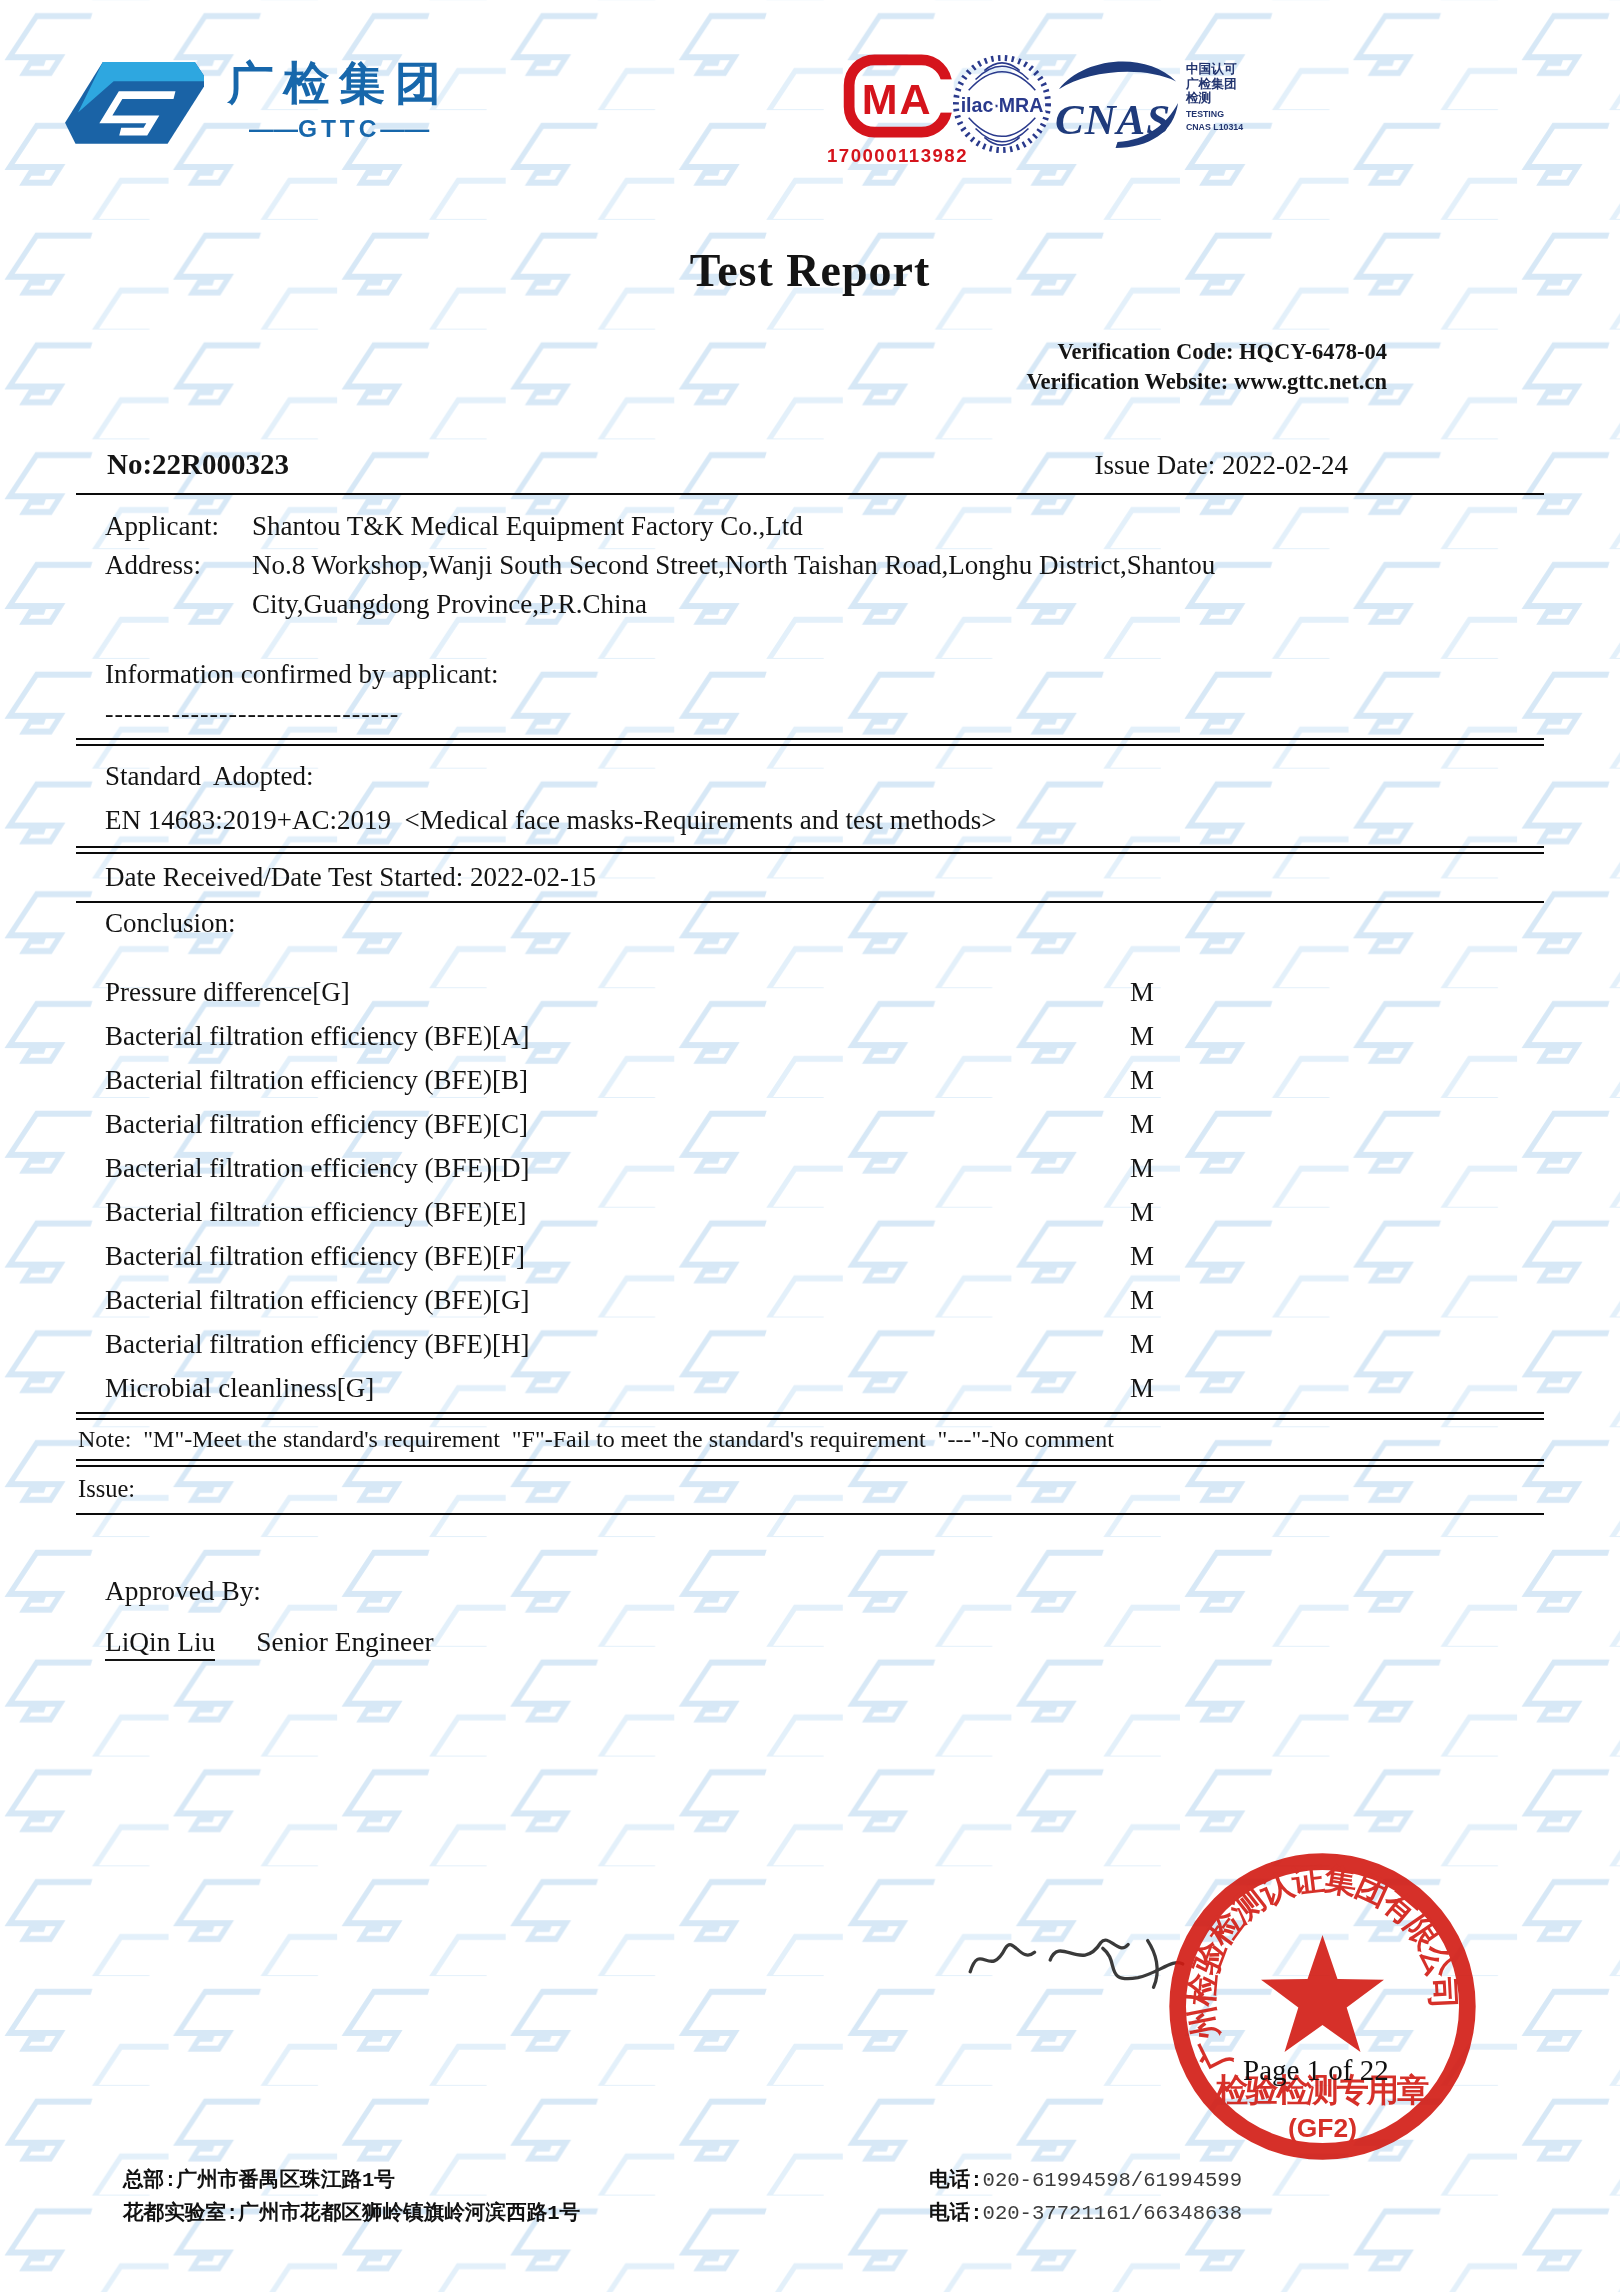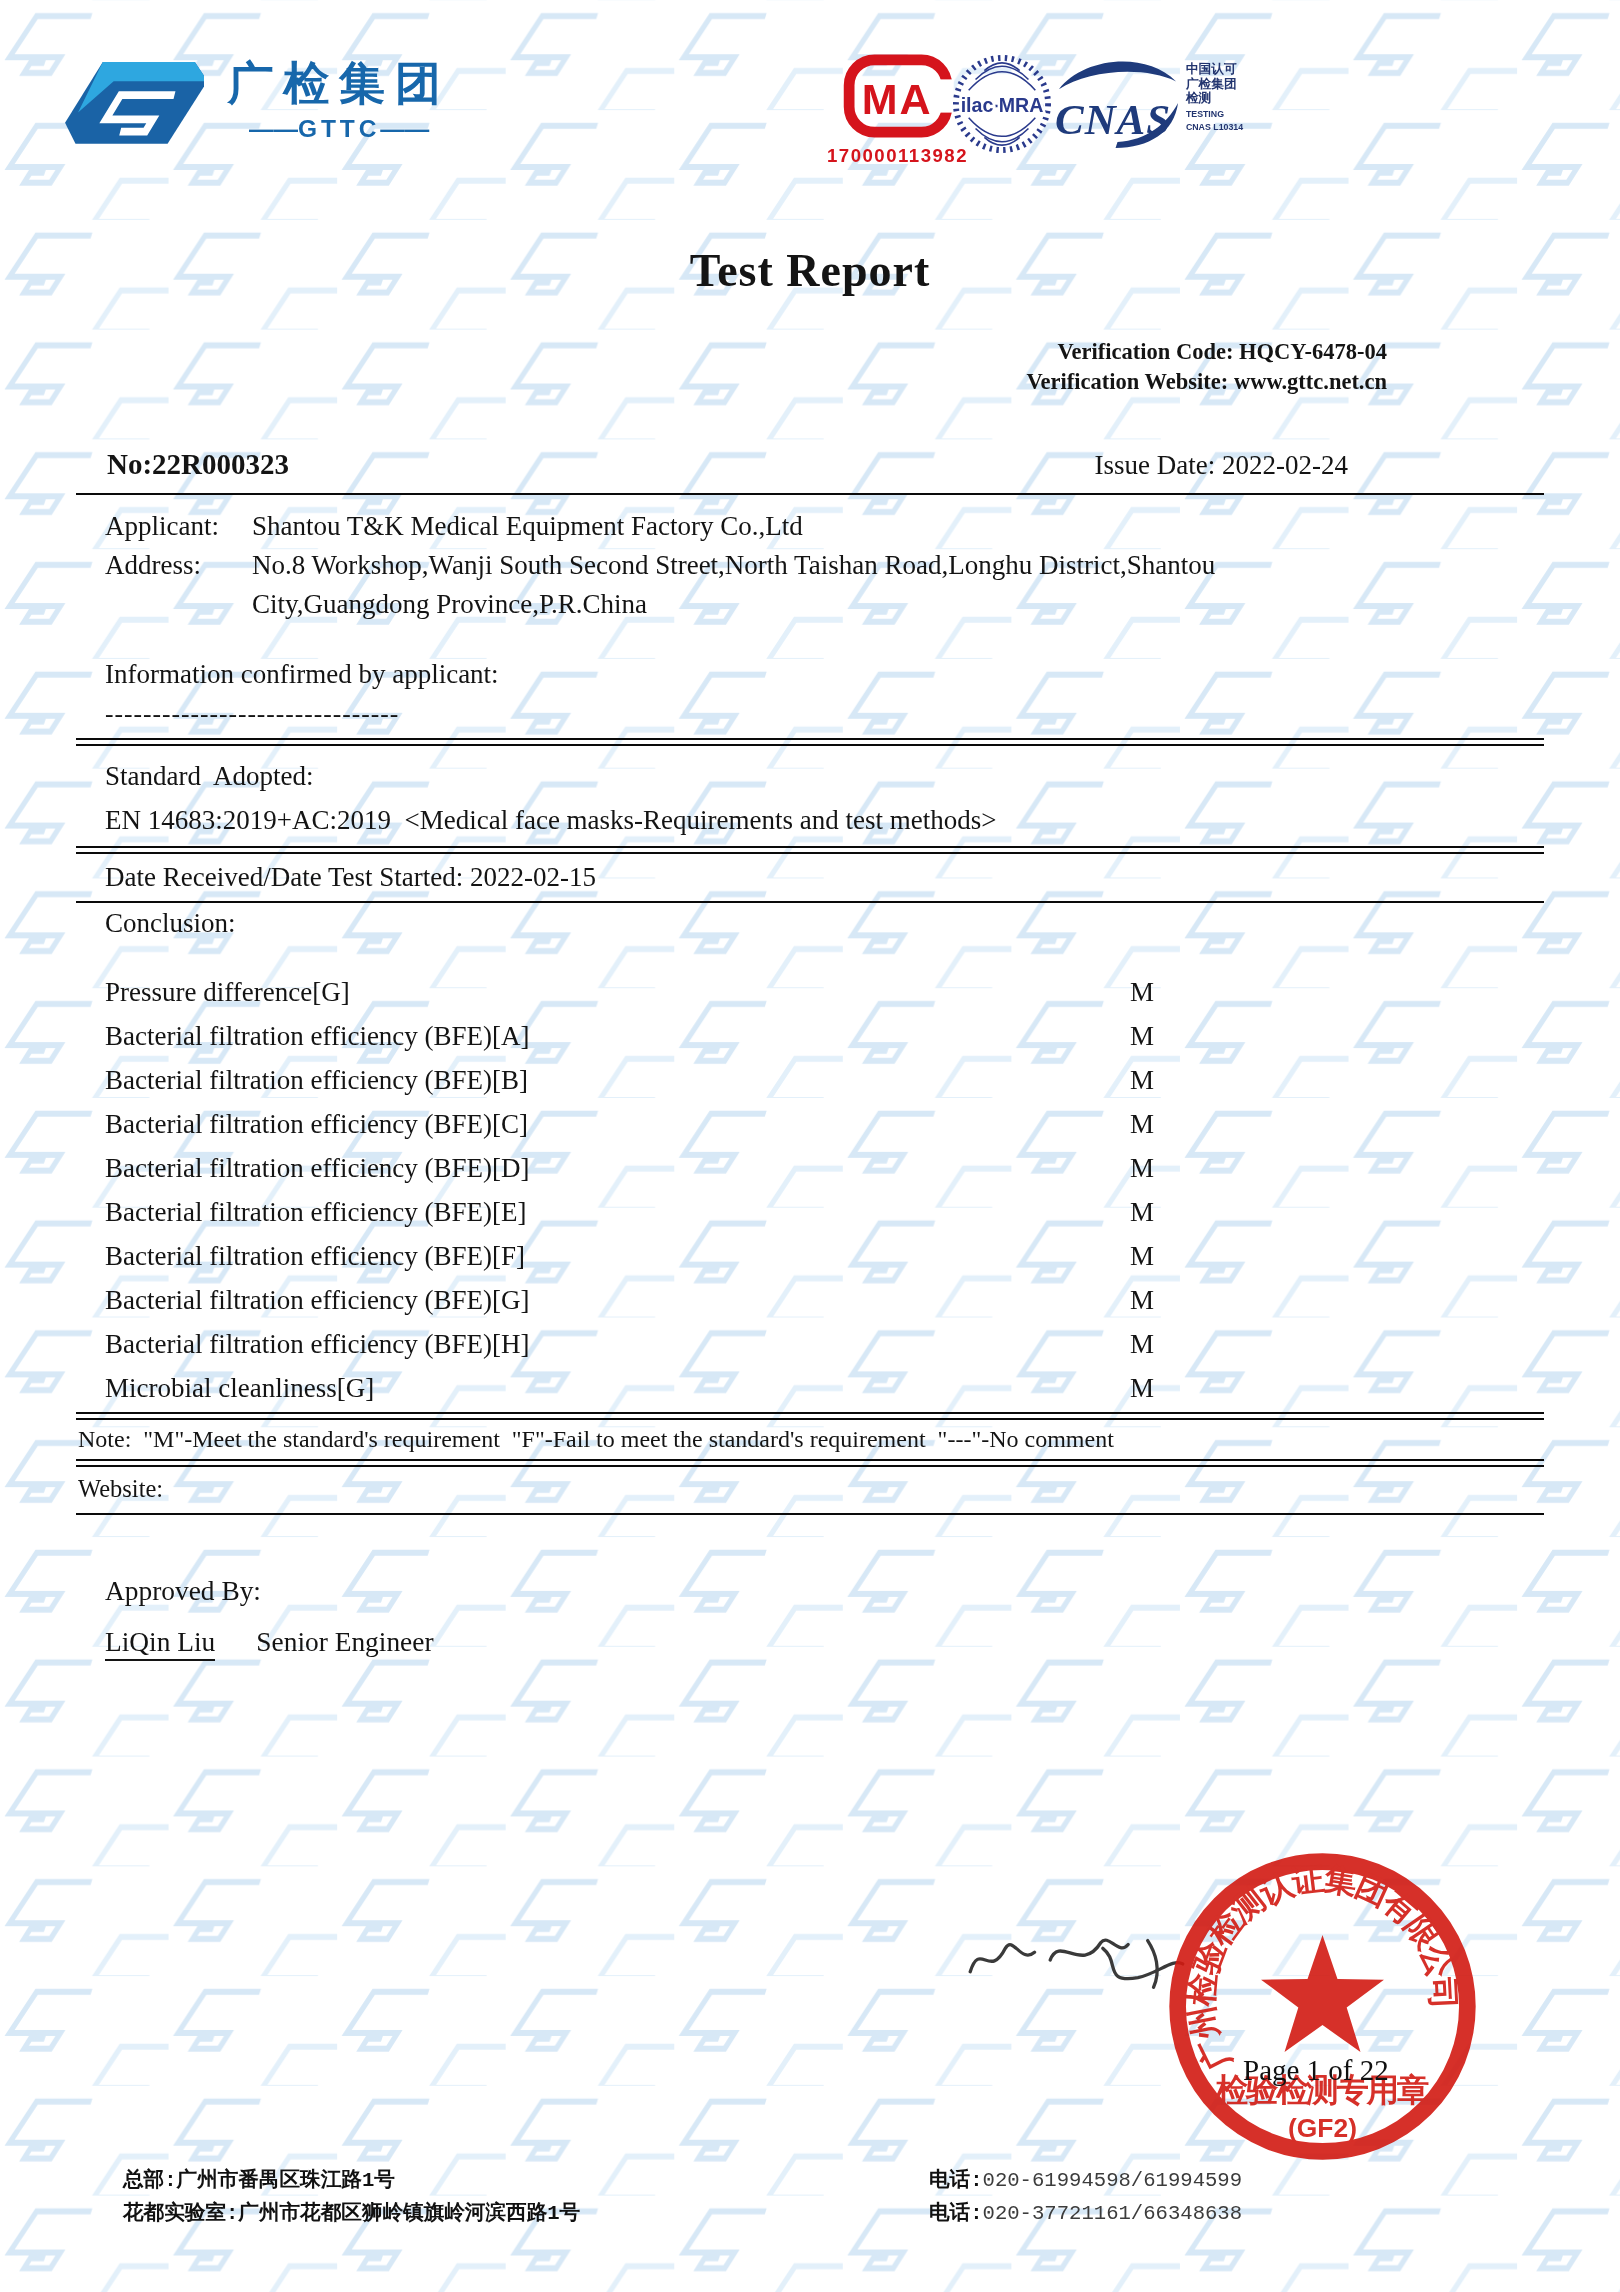--- a/index.html
+++ b/index.html
@@ -228,21 +228,21 @@
         <div class="c-row">
           <span class="c-item">Microbial cleanliness[G]</span>
           <span class="c-result">M</span>
         </div>
     </div>
 
     <div class="rule-d" style="margin-top:2px"></div>
     <div class="note">Note:  "M"-Meet the standard's requirement  "F"-Fail to meet the standard's requirement  "---"-No comment</div>
     <div class="rule-d" style="margin-top:0"></div>
 
-    <div class="remark-head">Website:</div>
+    <div class="remark-head">Issue:</div>
     <div>
       <div class="remark-line"></div>
         <div class="remark-line"></div>
         <div class="remark-line"></div>
     </div>
     <div class="rule-s rule-remark"></div>
 
     <div class="approved">Approved By:</div>
     <div class="approver">
       <span class="name">LiQin Liu</span><span class="role">Senior Engineer</span>

